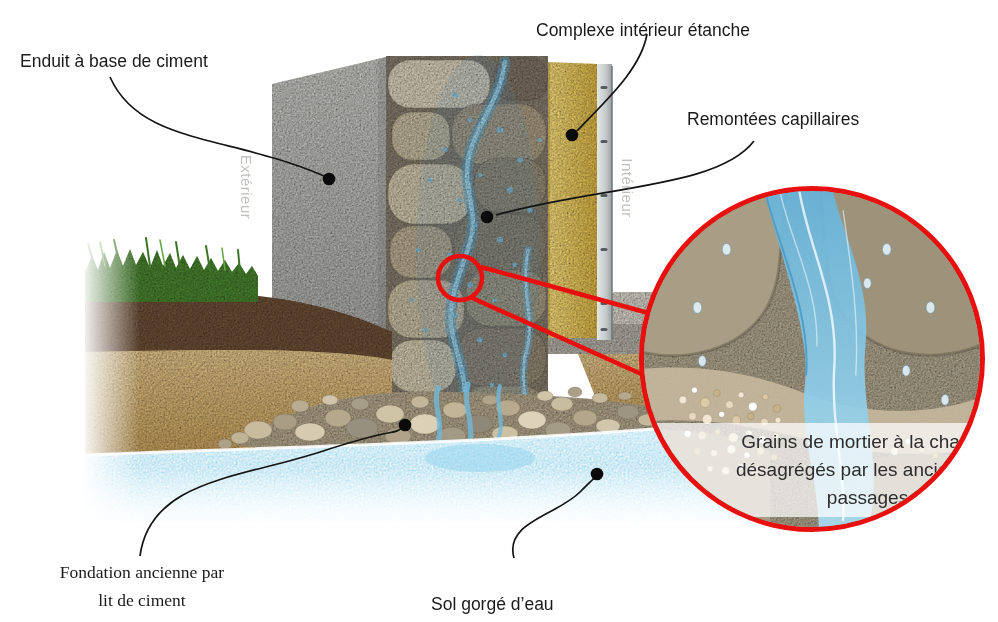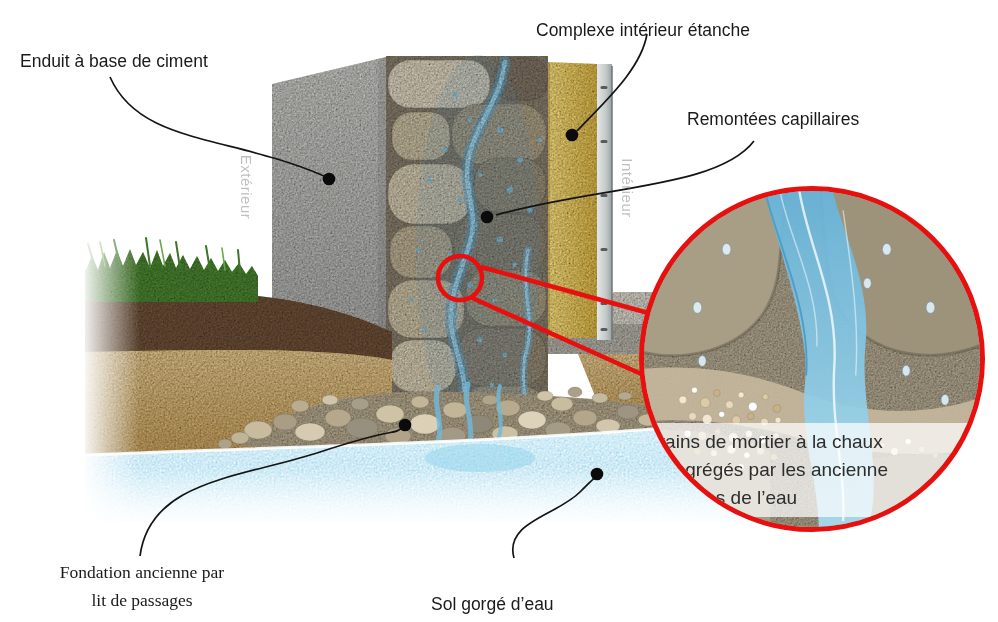--- a/index.html
+++ b/index.html
@@ -24,21 +24,21 @@
     transform:rotate(90deg);white-space:nowrap;
   }
   .inset{
     position:absolute;left:639px;top:186px;width:336px;height:336px;
     border:5px solid var(--accent-red);border-radius:50%;overflow:hidden;
     background:#b1a78f;z-index:5;
   }
   .inset-caption{
     position:absolute;left:0;top:232px;width:100%;height:94px;
     background:rgba(255,255,255,.72);
-    display:flex;flex-direction:column;justify-content:center;align-items:flex-start;
+    display:flex;flex-direction:column;justify-content:center;align-items:flex-end;
     font-size:19px;line-height:28px;color:#2d2d2d;text-align:center;
   }
   .red{stroke:var(--accent-red);}
 </style>
 </head>
 <body>
 
 <div class="stage">
 
   <svg class="scene-svg" width="998" height="622" viewBox="0 0 998 622">
@@ -348,20 +348,20 @@
       <span>désagrégés par les ancienne</span>
       <span>passages de l’eau</span>
     </div>
   </div>
 
   <div class="label" style="left:20px;top:51px;">Enduit à base de ciment</div>
   <div class="label" style="left:536px;top:20px;">Complexe intérieur étanche</div>
   <div class="label" style="left:671px;top:109px;margin-left:16px;">Remontées capillaires</div>
   <div class="label center" style="left:36px;top:558px;width:212px;font-family:Liberation Serif, serif;">
     <span style="display:block">Fondation ancienne par</span>
-    <span style="display:block">lit de passages</span>
+    <span style="display:block">lit de ciment</span>
   </div>
   <div class="label" style="left:431px;top:594px;">Sol gorgé d’eau</div>
 
   <div class="vlabel" style="left:201px;top:178px;">Extérieur</div>
   <div class="vlabel" style="left:582px;top:179px;">Intérieur</div>
 
 </div>
 
 </body></html>

